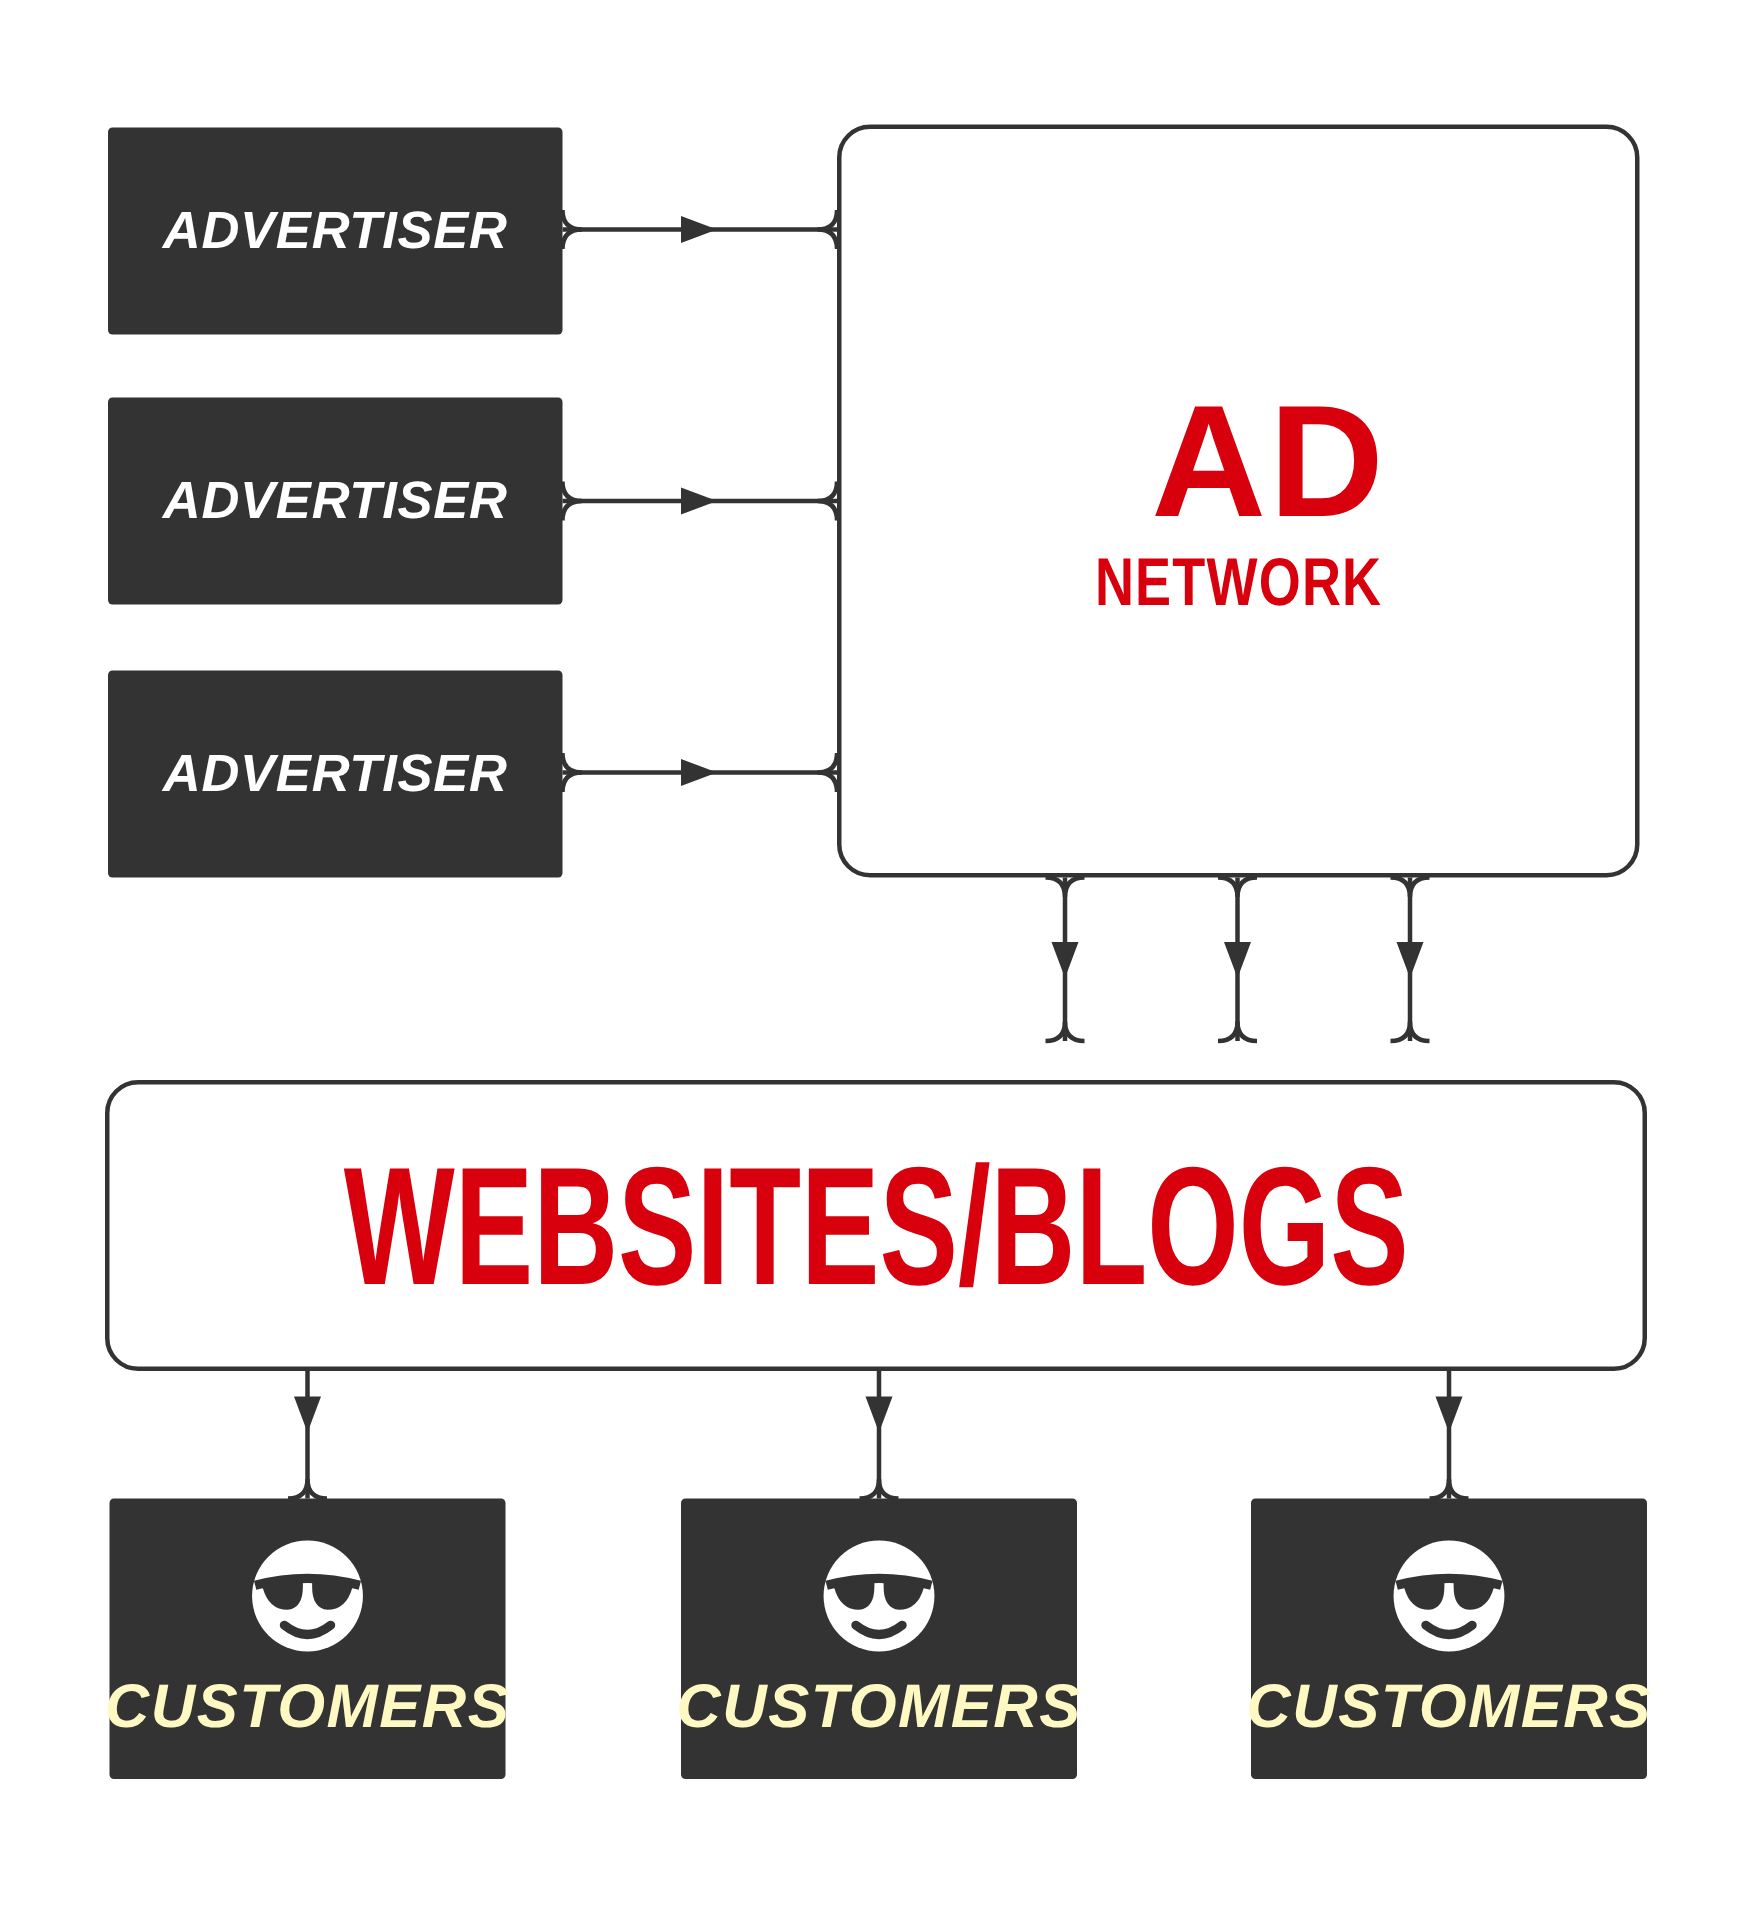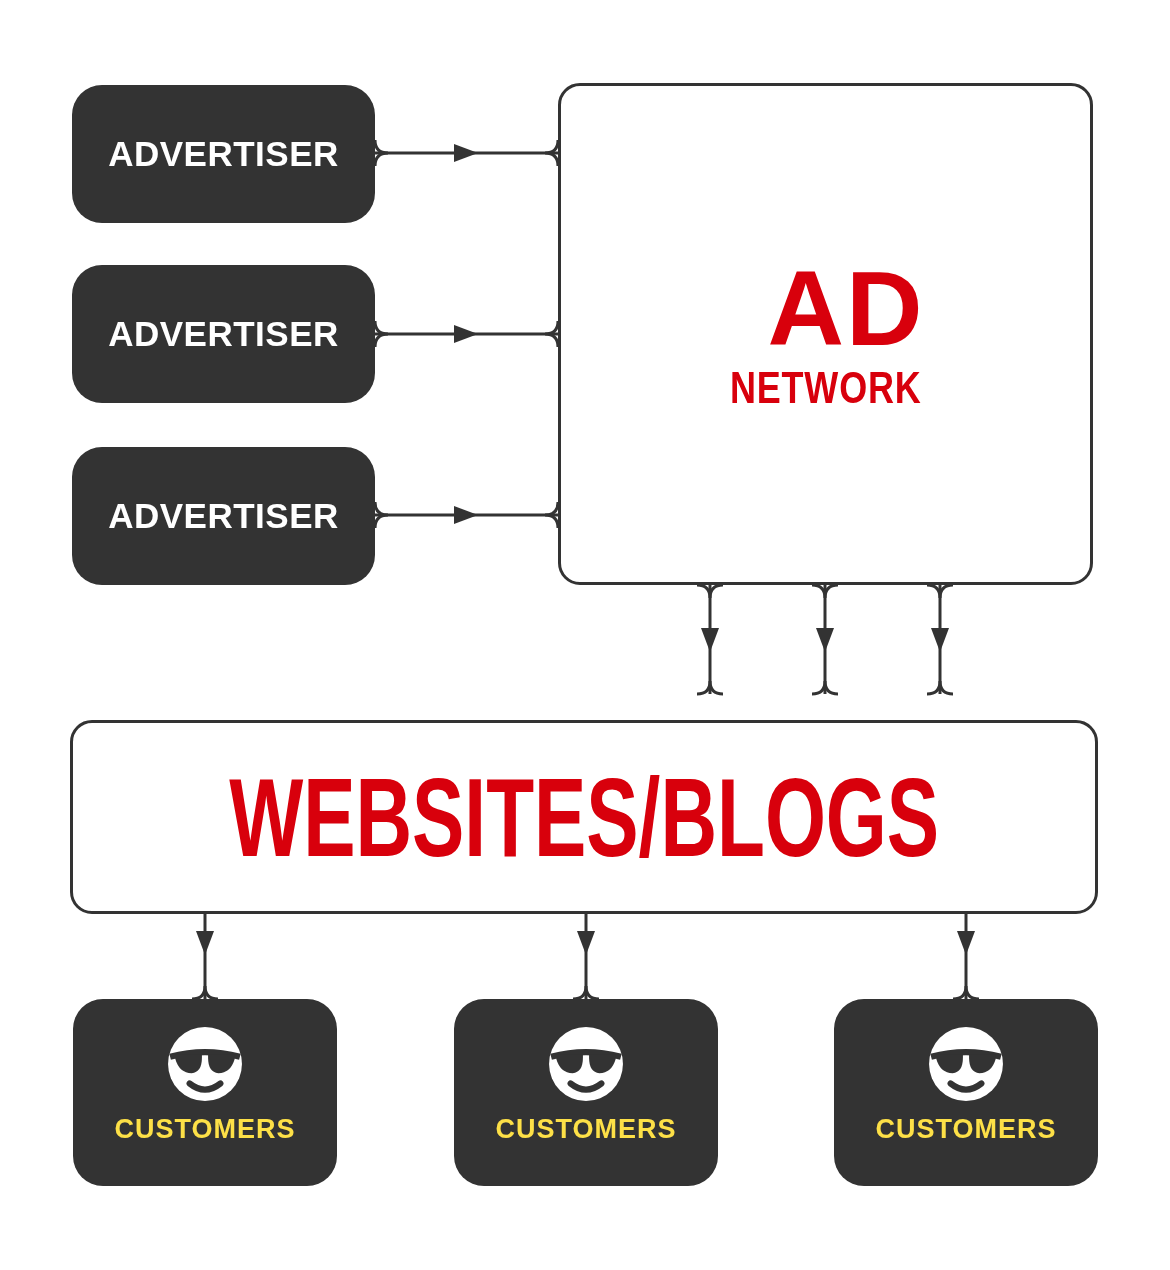--- a/index.html
+++ b/index.html
@@ -6,22 +6,23 @@
   .canvas{
     position:relative;
     width:1170px;height:1270px;
     background:var(--bg,#ffffff);
     font-family:"Liberation Sans", sans-serif;
     overflow:hidden;
   }
   .node{position:absolute;box-sizing:border-box;display:flex;align-items:center;justify-content:center;}
   .dark-node{
     background:var(--dark,#333333);
-    border-radius:30px;
+    border-radius:3px;
     color:#ffffff;
+    font-style:italic;
   }
   .light-node{
     background:#ffffff;
     border:3px solid var(--dark,#333333);
     border-radius:22px;
   }
   
   .advertiser{left:72px;width:303px;height:138px;}
   .adv-label{
     font-weight:bold;font-size:35px;letter-spacing:.5px;color:#ffffff;white-space:nowrap;
@@ -38,21 +39,21 @@
   }
   
   .websites{left:70px;top:720px;width:1028px;height:194px;}
   .web-title{
     color:var(--red,#d8000c);font-weight:bold;font-size:112px;white-space:nowrap;
     display:inline-block;transform:scaleX(.70);transform-origin:center;
   }
   
   .customers{top:999px;width:264px;height:187px;flex-direction:column;justify-content:flex-start;padding-top:26px;gap:11px;}
   .cust1{left:73px;} .cust2{left:454px;} .cust3{left:834px;}
-  .cust-label{font-weight:bold;font-size:27px;letter-spacing:1px;color:#fde047;white-space:nowrap;}
+  .cust-label{font-weight:bold;font-size:41px;letter-spacing:1px;color:#fef9c3;white-space:nowrap;}
   .face-icon{width:78px;height:78px;display:block;}
   
   .connectors{position:absolute;left:0;top:0;width:1170px;height:1270px;pointer-events:none;}
   .connectors line,.connectors path{stroke:var(--dark,#333333);stroke-width:3;fill:none;}
   .connectors polygon{fill:var(--dark,#333333);stroke:none;}
 </style>
 </head>
 <body>
 
 <div class="canvas">

